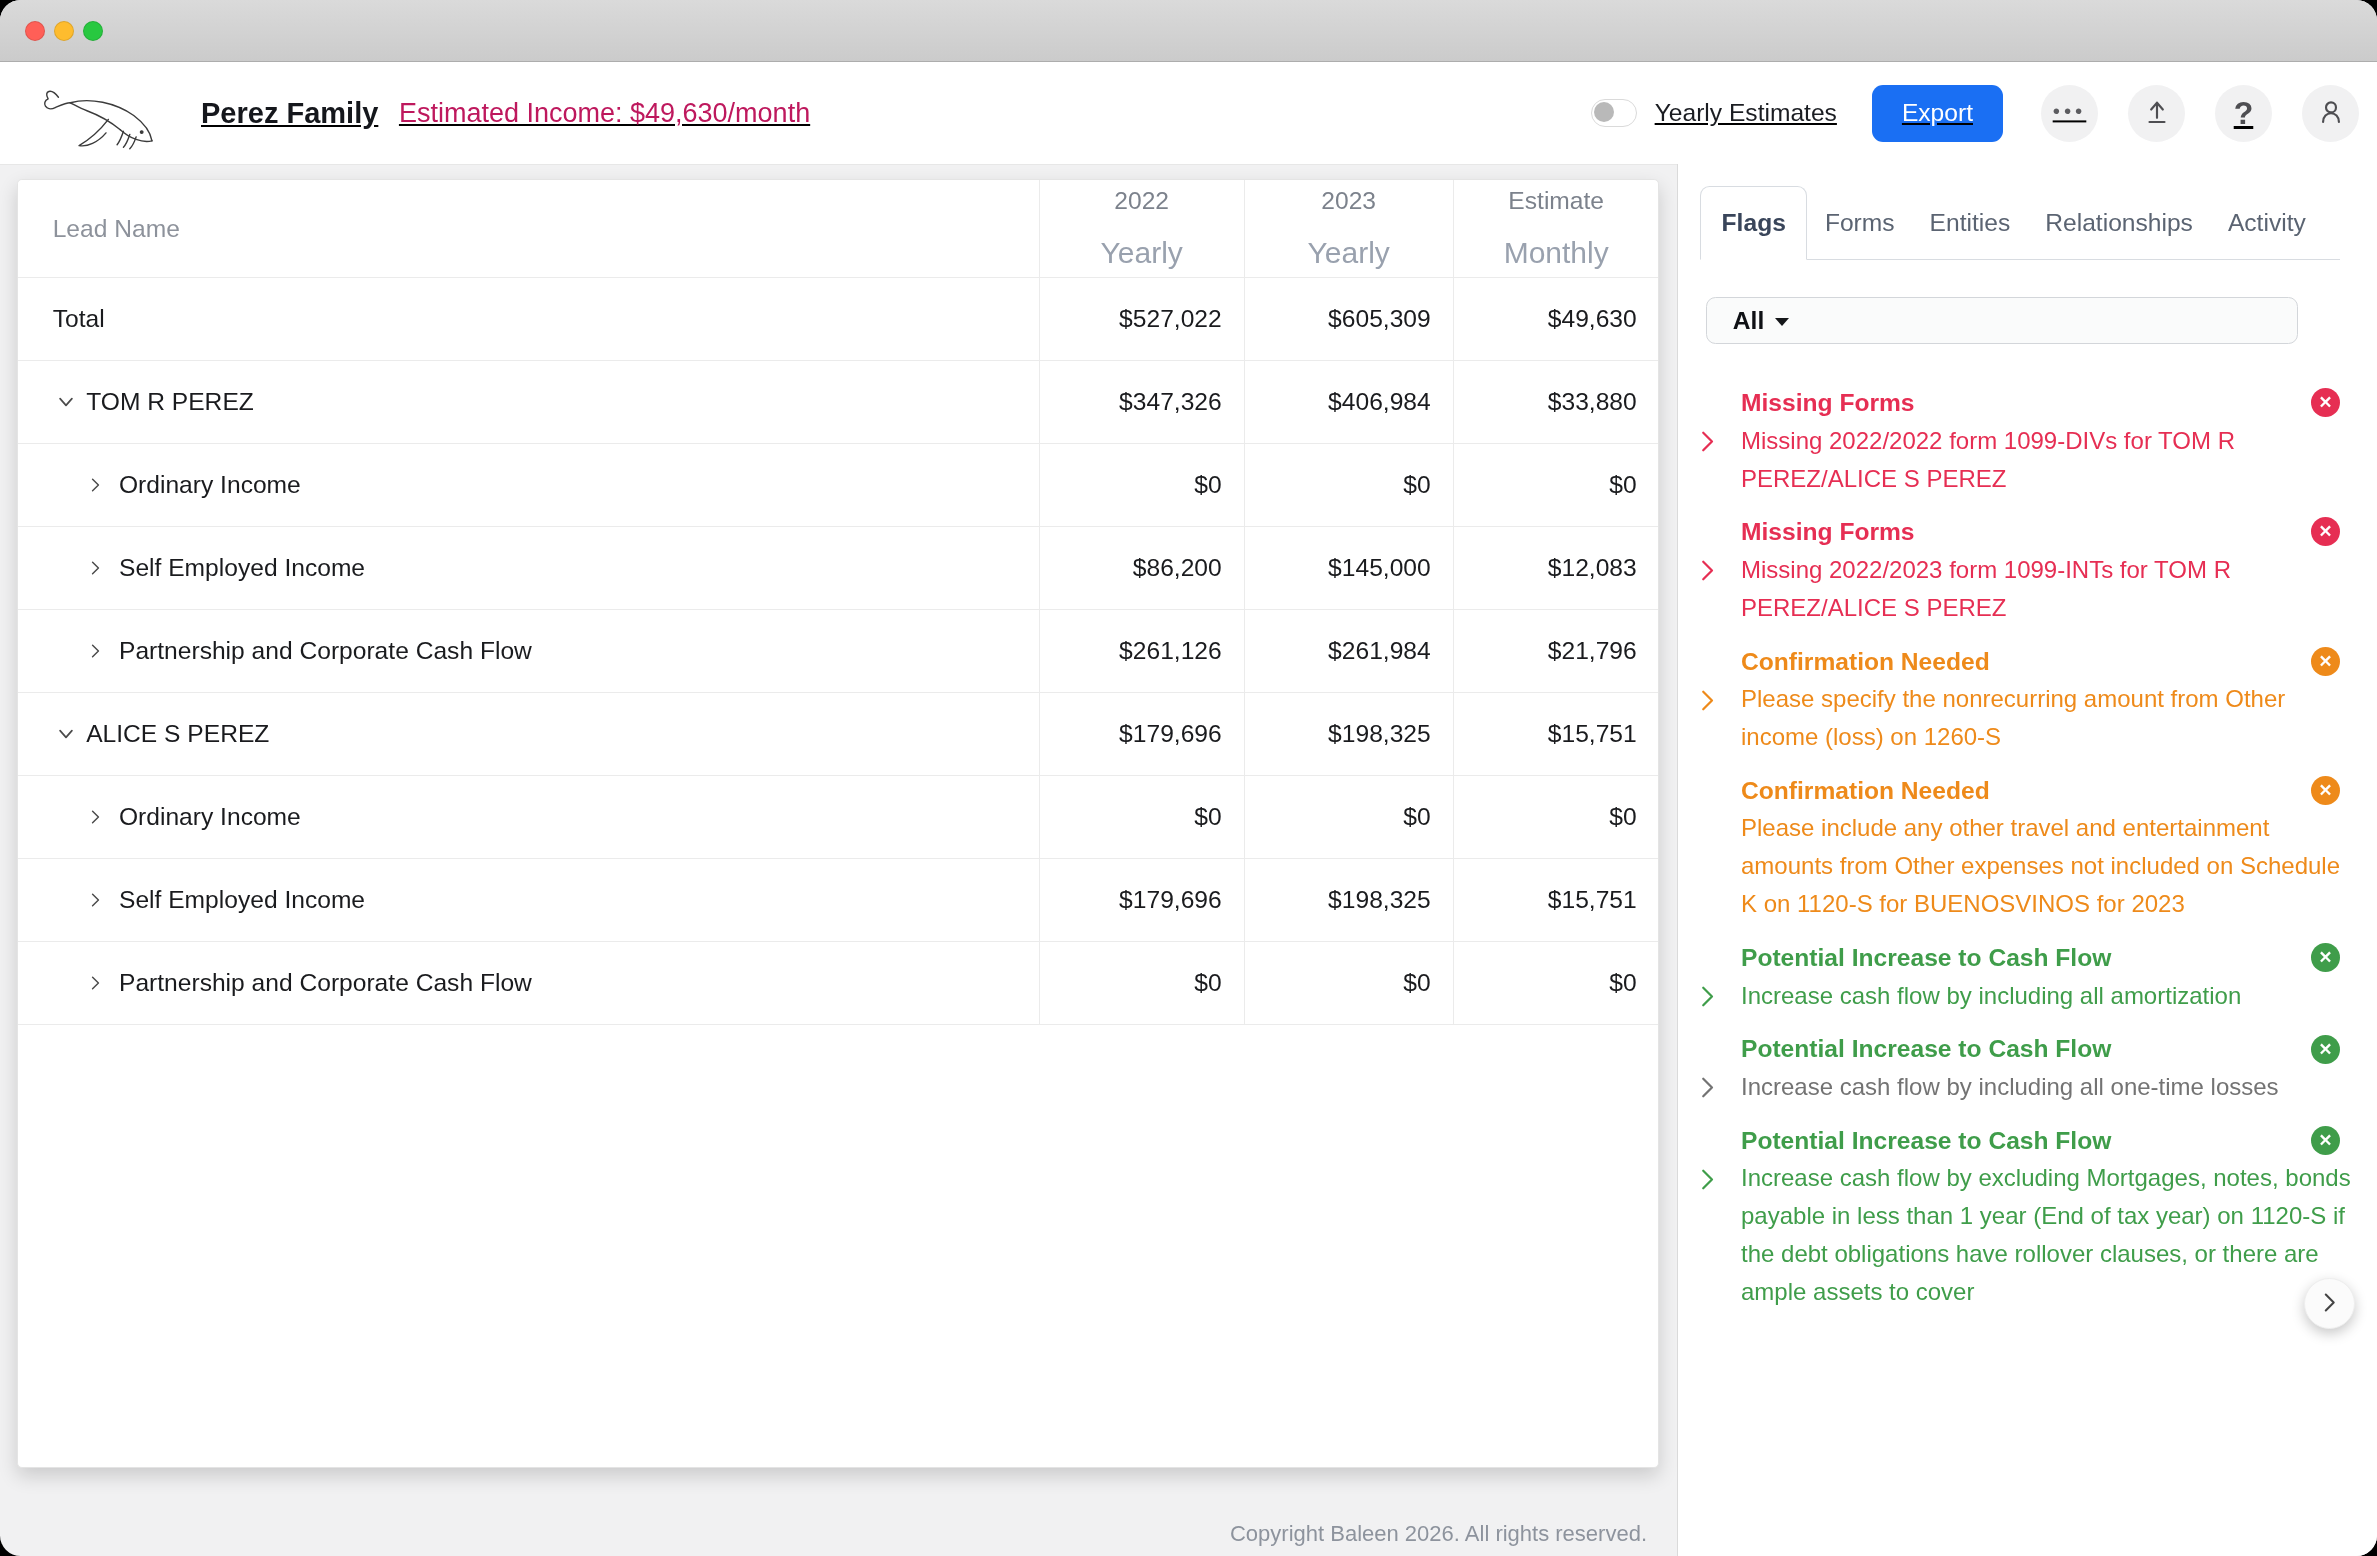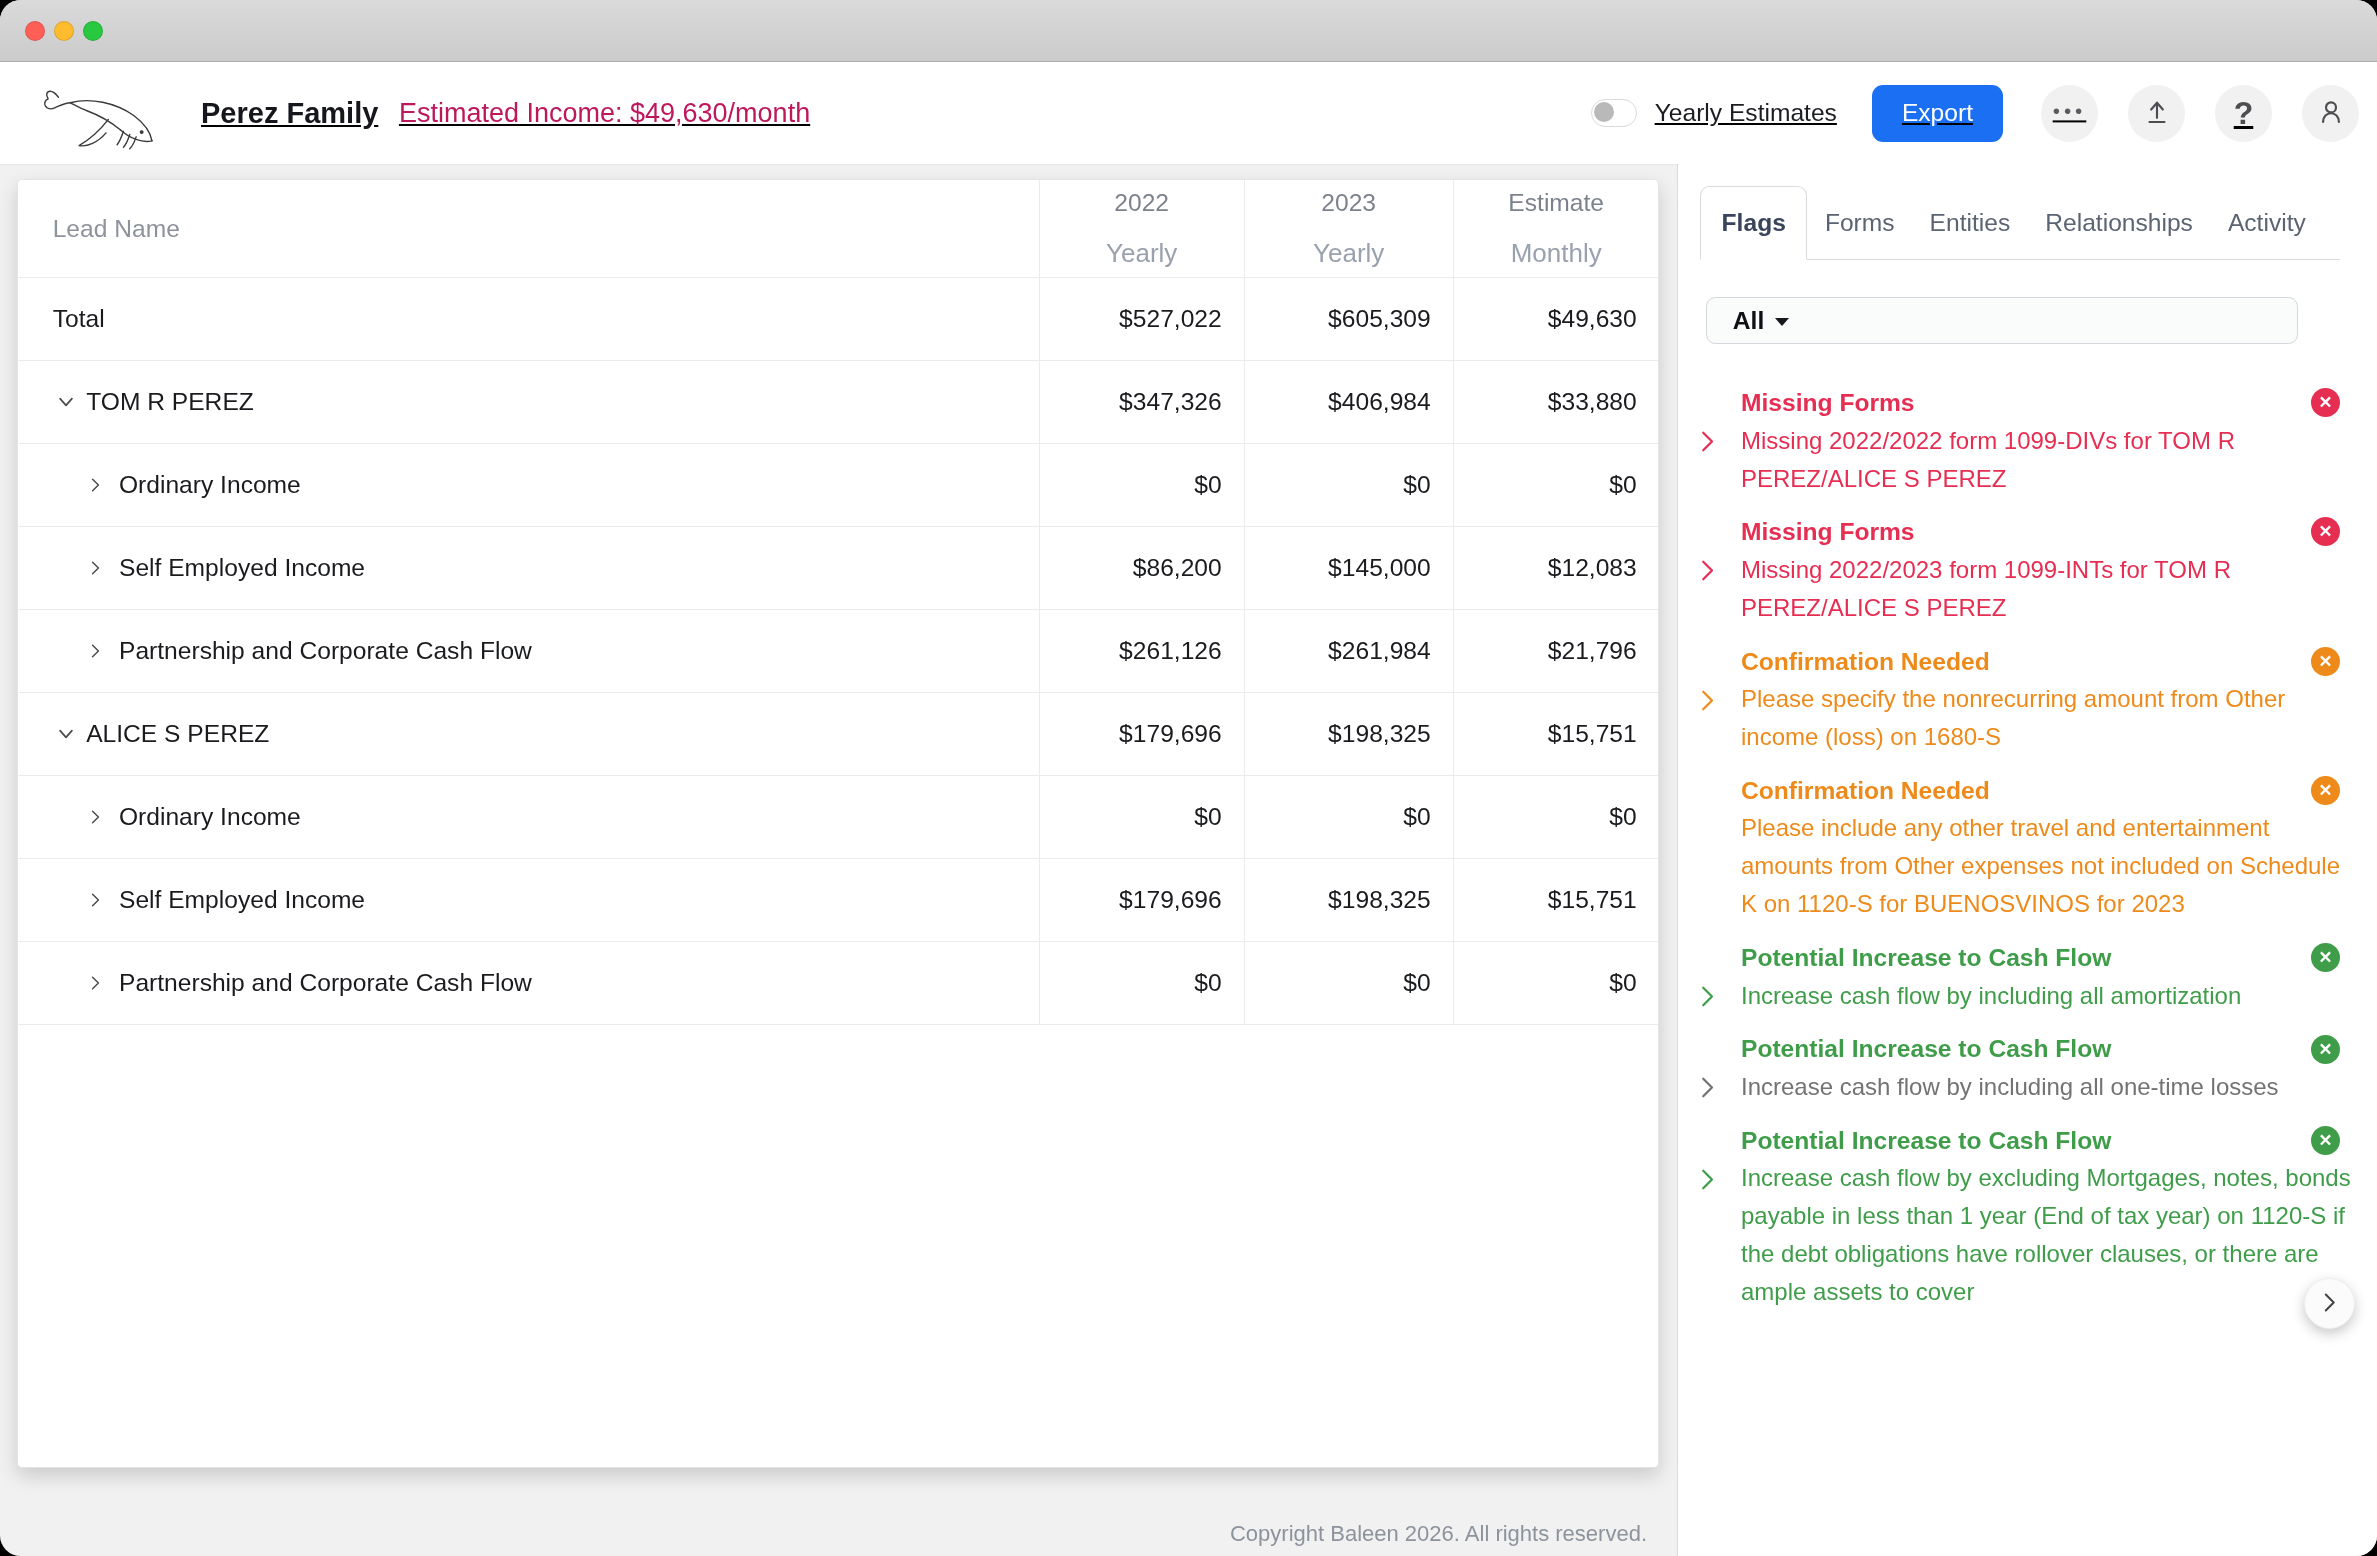--- a/index.html
+++ b/index.html
@@ -30,21 +30,21 @@
 
   
   .card{position:absolute;left:16.7px;top:179px;width:1642px;height:1289px;background:#fff;
     border:0.8px solid #e4e4e4;border-radius:4.8px;box-shadow:0 8px 19px rgba(0,0,0,.16);box-sizing:border-box;}
   .grid{display:grid;grid-template-columns:1021px 205px 209px 206px;}
   .thead{height:97px;border-bottom:0.8px solid #ebebeb;}
   .trow{height:82px;border-bottom:0.8px solid #ebebeb;}
   .lead-h{display:flex;align-items:center;padding-left:35px;font-size:24.6px;color:#8d929b;}
   .col-h{border-left:0.8px solid #ebebeb;display:flex;flex-direction:column;align-items:center;justify-content:center;gap:21px;}
   .col-h .yr{font-size:24.6px;color:#7c828c;}
-  .col-h .per{font-size:26px;color:#99a1ae;}
+  .col-h .per{font-size:30px;color:#99a1ae;}
   .lcell{display:flex;align-items:center;font-size:24.6px;color:#1a1b1e;}
   .lv-total .lcell{padding-left:35px;}
   .lv-group .lcell{padding-left:37px;gap:9.5px;}
   .lv-child .lcell{padding-left:68px;gap:14.3px;}
   .vcell{border-left:0.8px solid #ebebeb;display:flex;align-items:center;justify-content:flex-end;
     padding-right:22px;font-size:24.6px;color:#1a1b1e;}
   .chev{display:flex;align-items:center;flex:0 0 auto;}
 
   
   .panel{position:absolute;top:164px;right:0;bottom:0;width:700px;background:#fff;
@@ -304,21 +304,21 @@
   </div>
         <div class="flag">
     <div class="flag-title" style="color: rgb(238, 138, 26);">Confirmation Needed</div>
     <button class="flag-x" style="background-color: rgb(238, 138, 26);">✕</button>
     <div class="flag-body" style="color: rgb(238, 138, 26);">
       <span class="flag-chevron">
         <svg width="16" height="27" viewBox="0 0 20 34" fill="none" stroke="currentColor" stroke-width="2.8" stroke-linecap="round" stroke-linejoin="round">
           <polyline points="4,6 15,17 4,28"></polyline>
         </svg>
       </span>
-      <span class="flag-text">Please specify the nonrecurring amount from Other income (loss) on 1680-S</span>
+      <span class="flag-text">Please specify the nonrecurring amount from Other income (loss) on 1260-S</span>
     </div>
   </div>
         <div class="flag no-chevron">
     <div class="flag-title" style="color: rgb(238, 138, 26);">Confirmation Needed</div>
     <button class="flag-x" style="background-color: rgb(238, 138, 26);">✕</button>
     <div class="flag-body" style="color: rgb(238, 138, 26);">
       
       <span class="flag-text">Please include any other travel and entertainment amounts from Other expenses not included on Schedule K on 1120-S for BUENOSVINOS for 2023</span>
     </div>
   </div>

